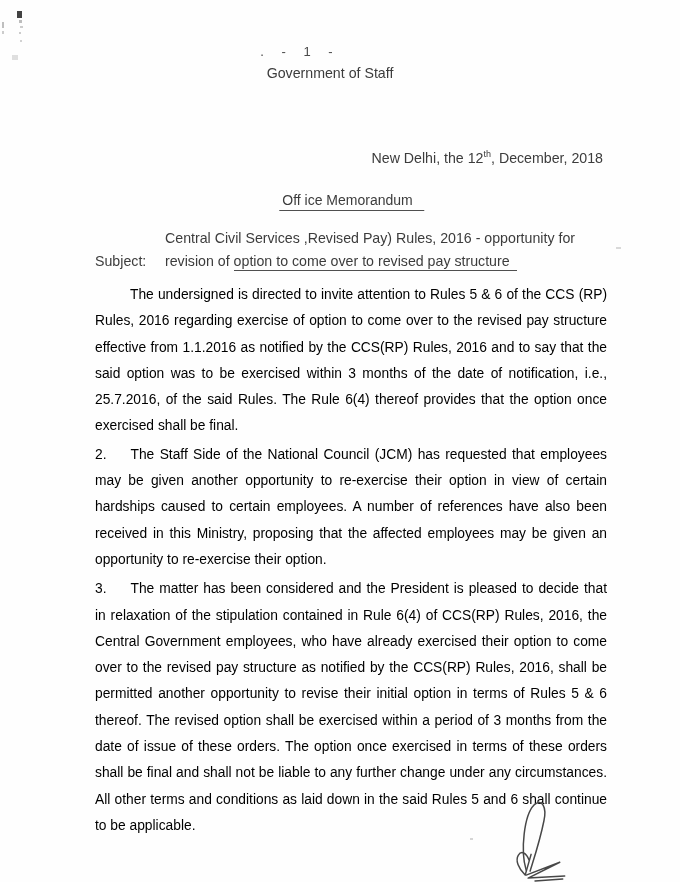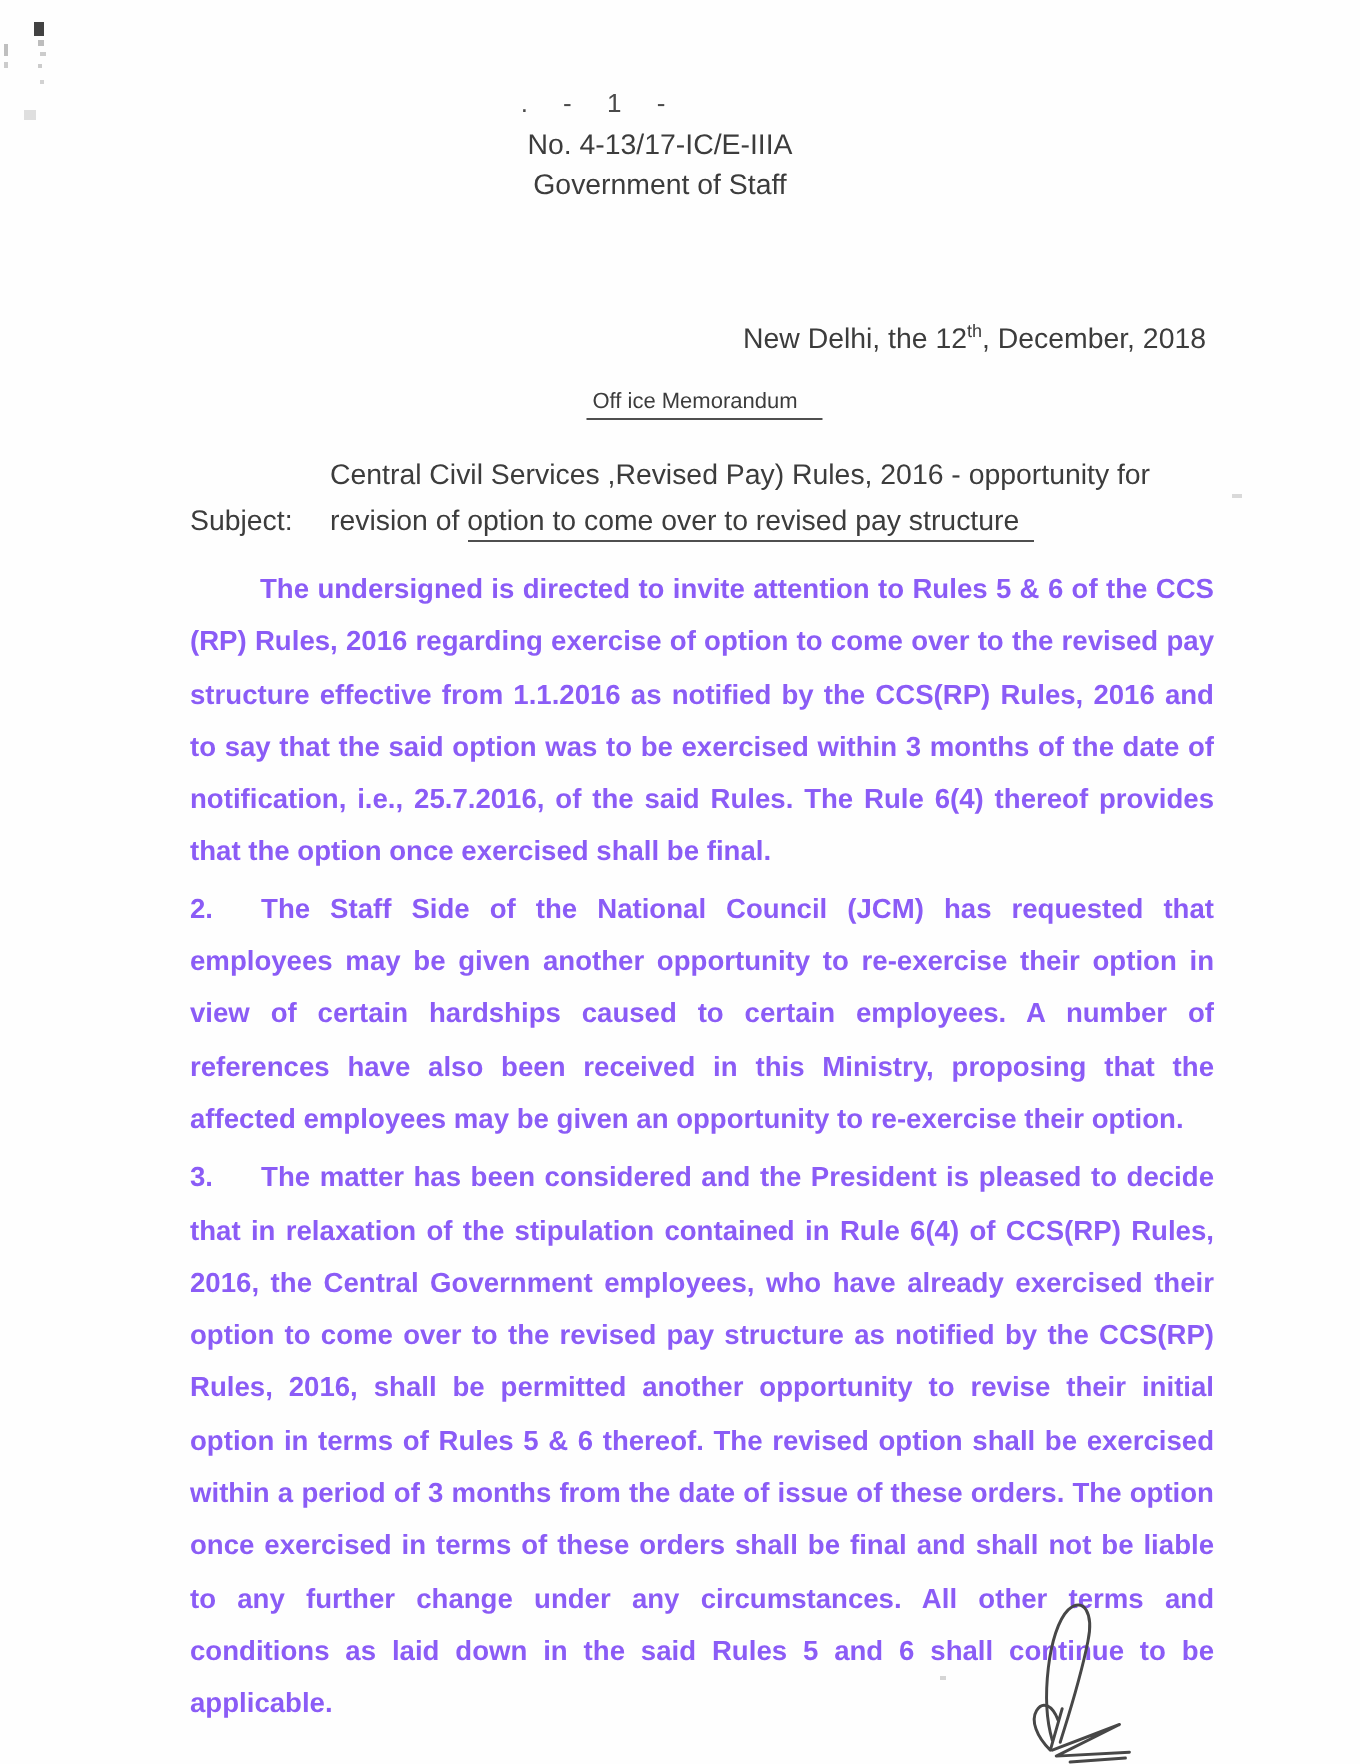--- a/index.html
+++ b/index.html
@@ -11,38 +11,38 @@
   .ink{filter:blur(0.22px);}
   .page-marker{
     position:absolute;top:44px;left:300px;transform:translateX(-50%);
     font-size:13px;letter-spacing:7px;color:#4a4a4a;white-space:nowrap;
   }
   .letterhead{
     position:absolute;top:64px;left:165px;width:330px;text-align:center;
     font-size:14.2px;line-height:19.6px;color:#3c3c3c;
   }
   .dateline{
-    position:absolute;top:150px;right:77px;font-size:14.2px;color:#3c3c3c;white-space:nowrap;margin-top:12px;
+    position:absolute;top:150px;right:77px;font-size:14.2px;color:#3c3c3c;white-space:nowrap;
   }
   .dateline sup{font-size:9px;vertical-align:super;line-height:0;}
   .title-wrap{position:absolute;top:191px;left:352px;transform:translateX(-50%);white-space:nowrap;}
   .memo-title{
-    display:inline-block;font-size:11px;color:#3c3c3c;
+    display:inline-block;font-size:14px;color:#3c3c3c;
     border-bottom:1.3px solid #4f4f4f;padding:0 12px 2px 3px;
   }
   .subject{
     position:absolute;top:227px;left:95px;width:520px;display:flex;align-items:flex-end;
     font-size:14.2px;line-height:22.5px;color:#3c3c3c;
   }
   .subject-label{width:70px;flex:none;}
   .subject-text{width:450px;}
   .u{border-bottom:1.2px solid #4f4f4f;padding-right:7px;padding-bottom:1px;}
   .body-text{position:absolute;top:282px;left:95px;width:512px;}
   .para{
-    margin:0;font-size:13.8px;line-height:26.3px;text-align:justify;color:#8b5cf6;font-weight:bold;
+    margin:0;font-size:13.8px;line-height:26.3px;text-align:justify;color:#000000;
   }
   .para .indent{display:inline-block;width:35px;}
   .para .num{display:inline;}
   .para .gap{display:inline-block;width:24px;}
   .p2{margin-top:2px;}
   .p3{margin-top:3px;}
   .signature{position:absolute;left:503px;top:799px;width:72px;height:84px;}
   .signature path{fill:none;stroke:#474747;stroke-width:1.5;stroke-linecap:round;stroke-linejoin:round;}
   .artifact{position:absolute;}
   .a1{left:17px;top:11px;width:5px;height:7px;background:#2e2e2e;opacity:.9;}
@@ -69,21 +69,20 @@
   <div class="artifact a6"></div>
   <div class="artifact a7"></div>
   <div class="artifact a8"></div>
   <div class="artifact a9"></div>
   <div class="artifact a10"></div>
 
   <div class="ink">
     <div class="page-marker">. - 1 -</div>
 
     <div class="letterhead">
-      <div>No. 4-13/17-IC/E-IIIA</div>
       <div>Government of Staff</div>
     </div>
 
     <div class="dateline"><span>New Delhi, the 12</span><sup>th</sup><span>, December, 2018</span></div>
 
     <div class="title-wrap"><span class="memo-title">Off ice Memorandum</span></div>
 
     <div class="subject">
       <div class="subject-label">Subject:</div>
       <div class="subject-text"><span>Central Civil Services ,Revised Pay) Rules, 2016 - opportunity for</span><br><span>revision of </span><span class="u">option to come over to revised pay structure</span></div>

